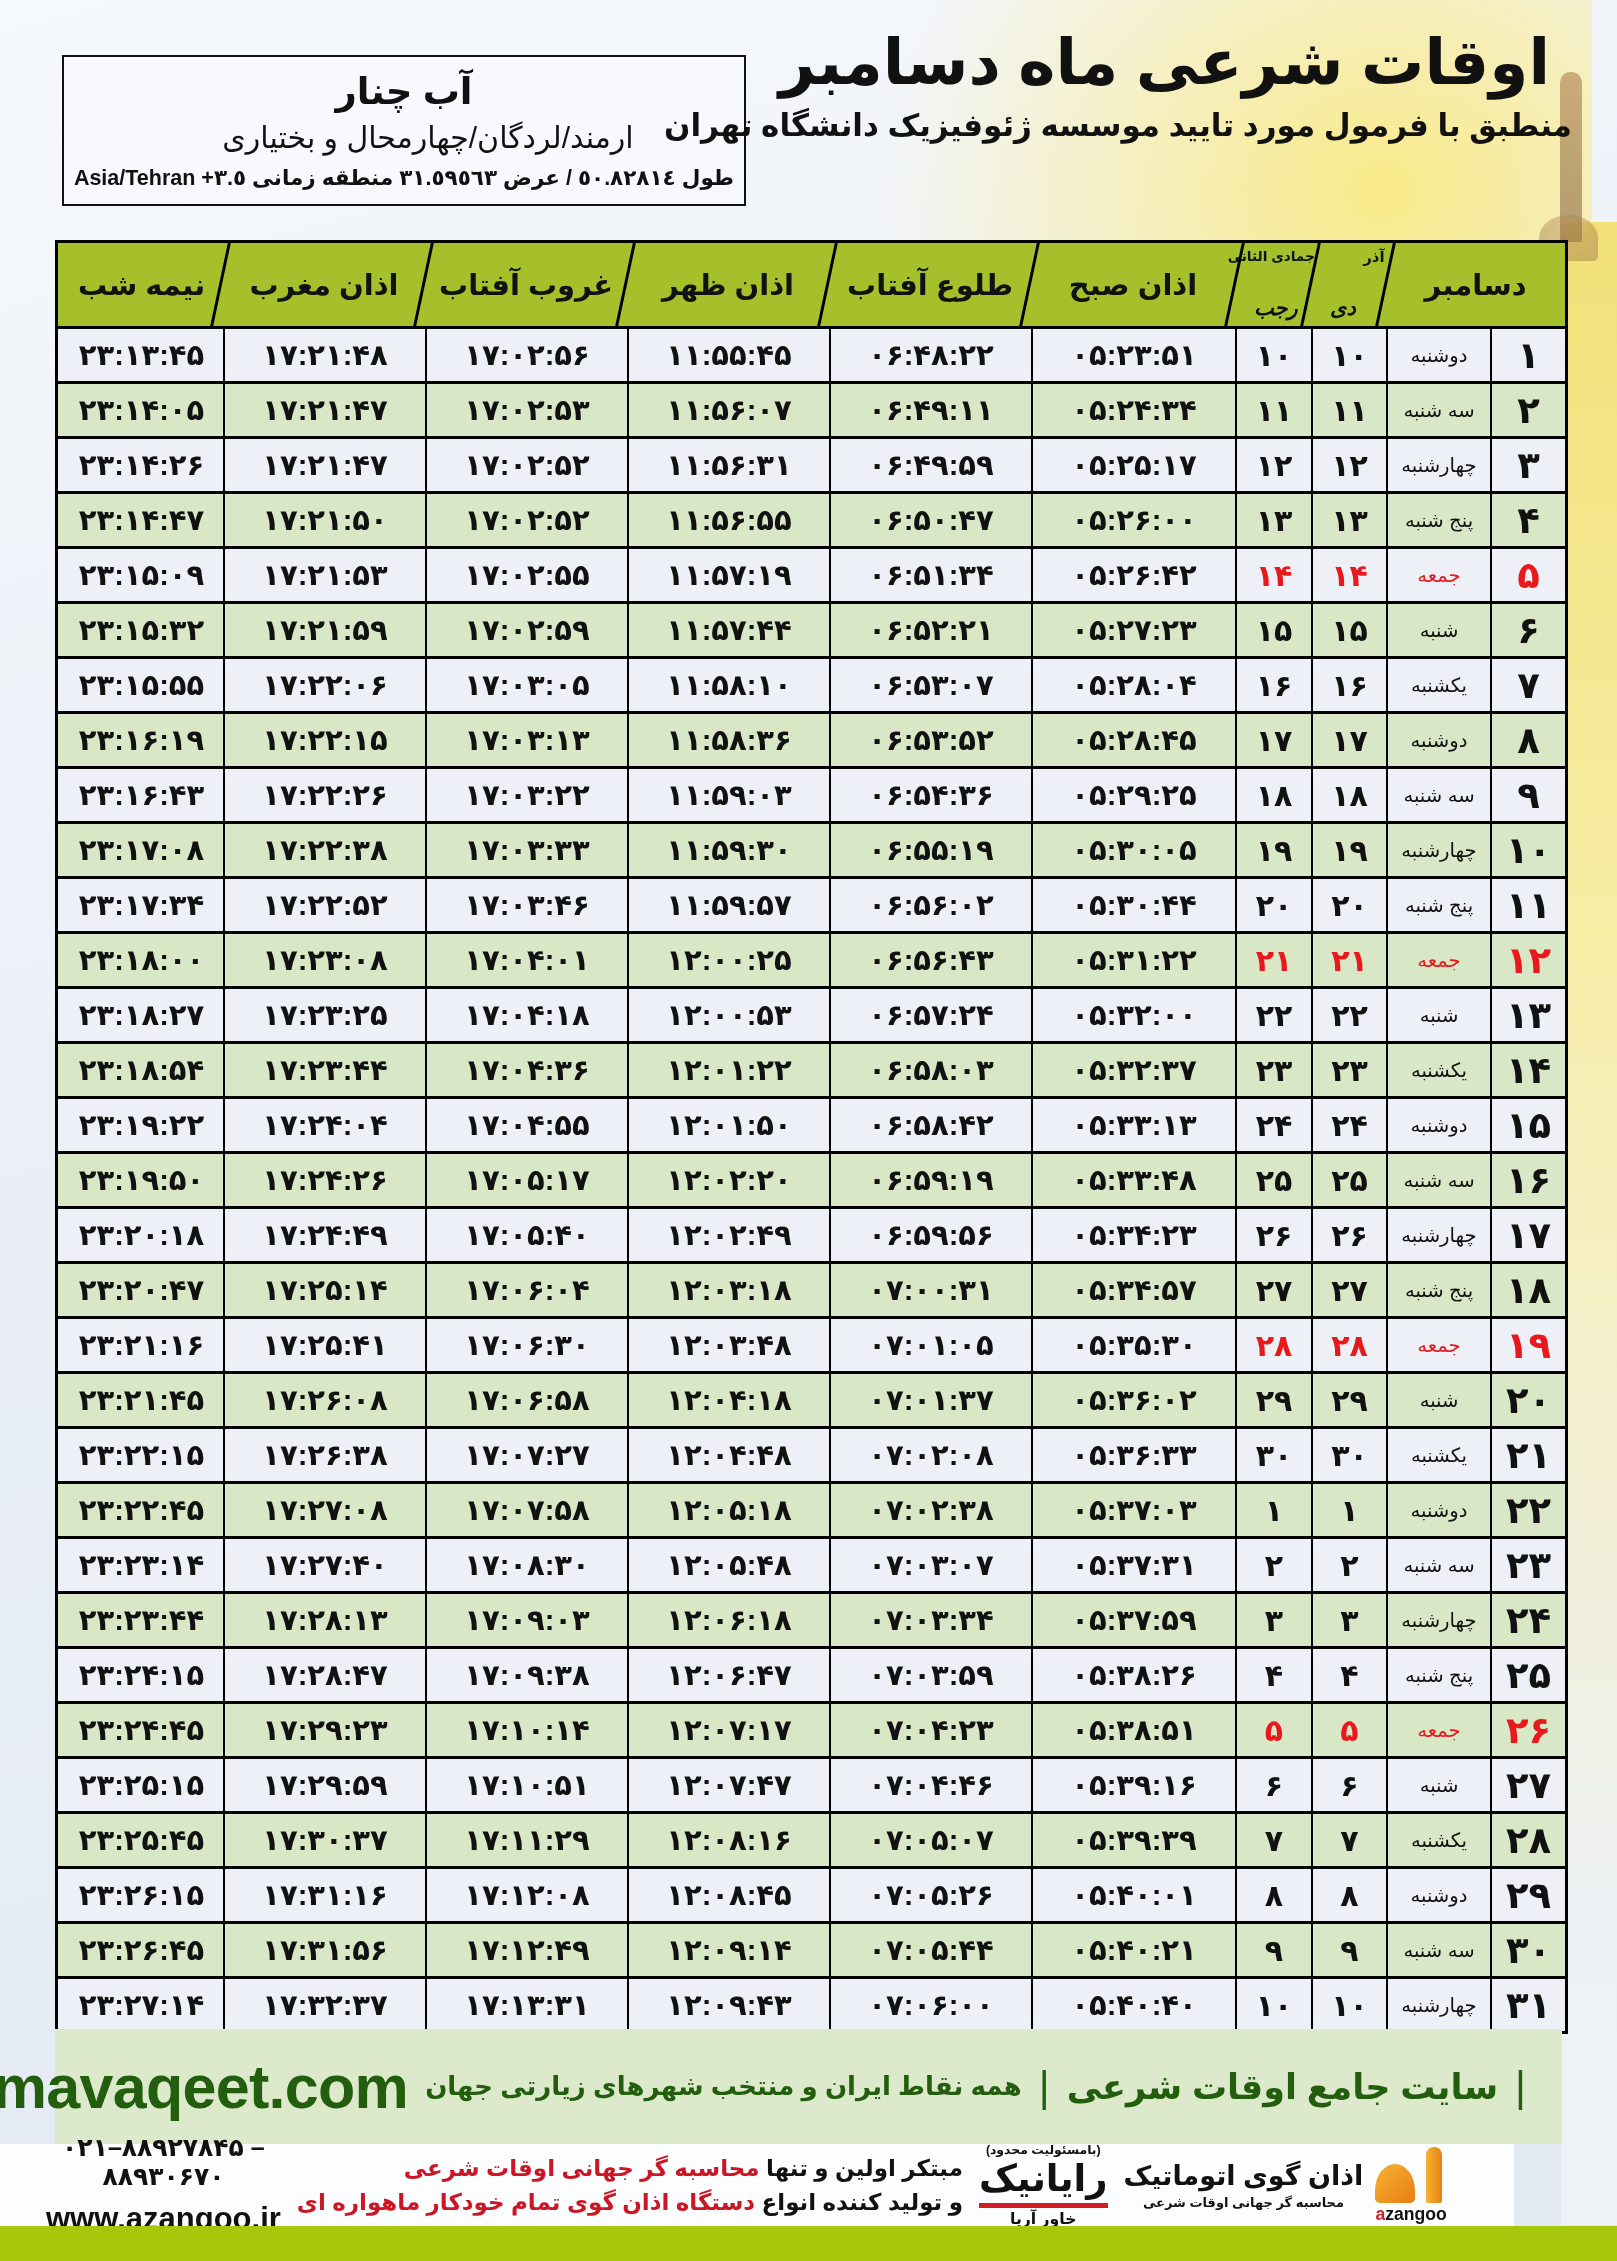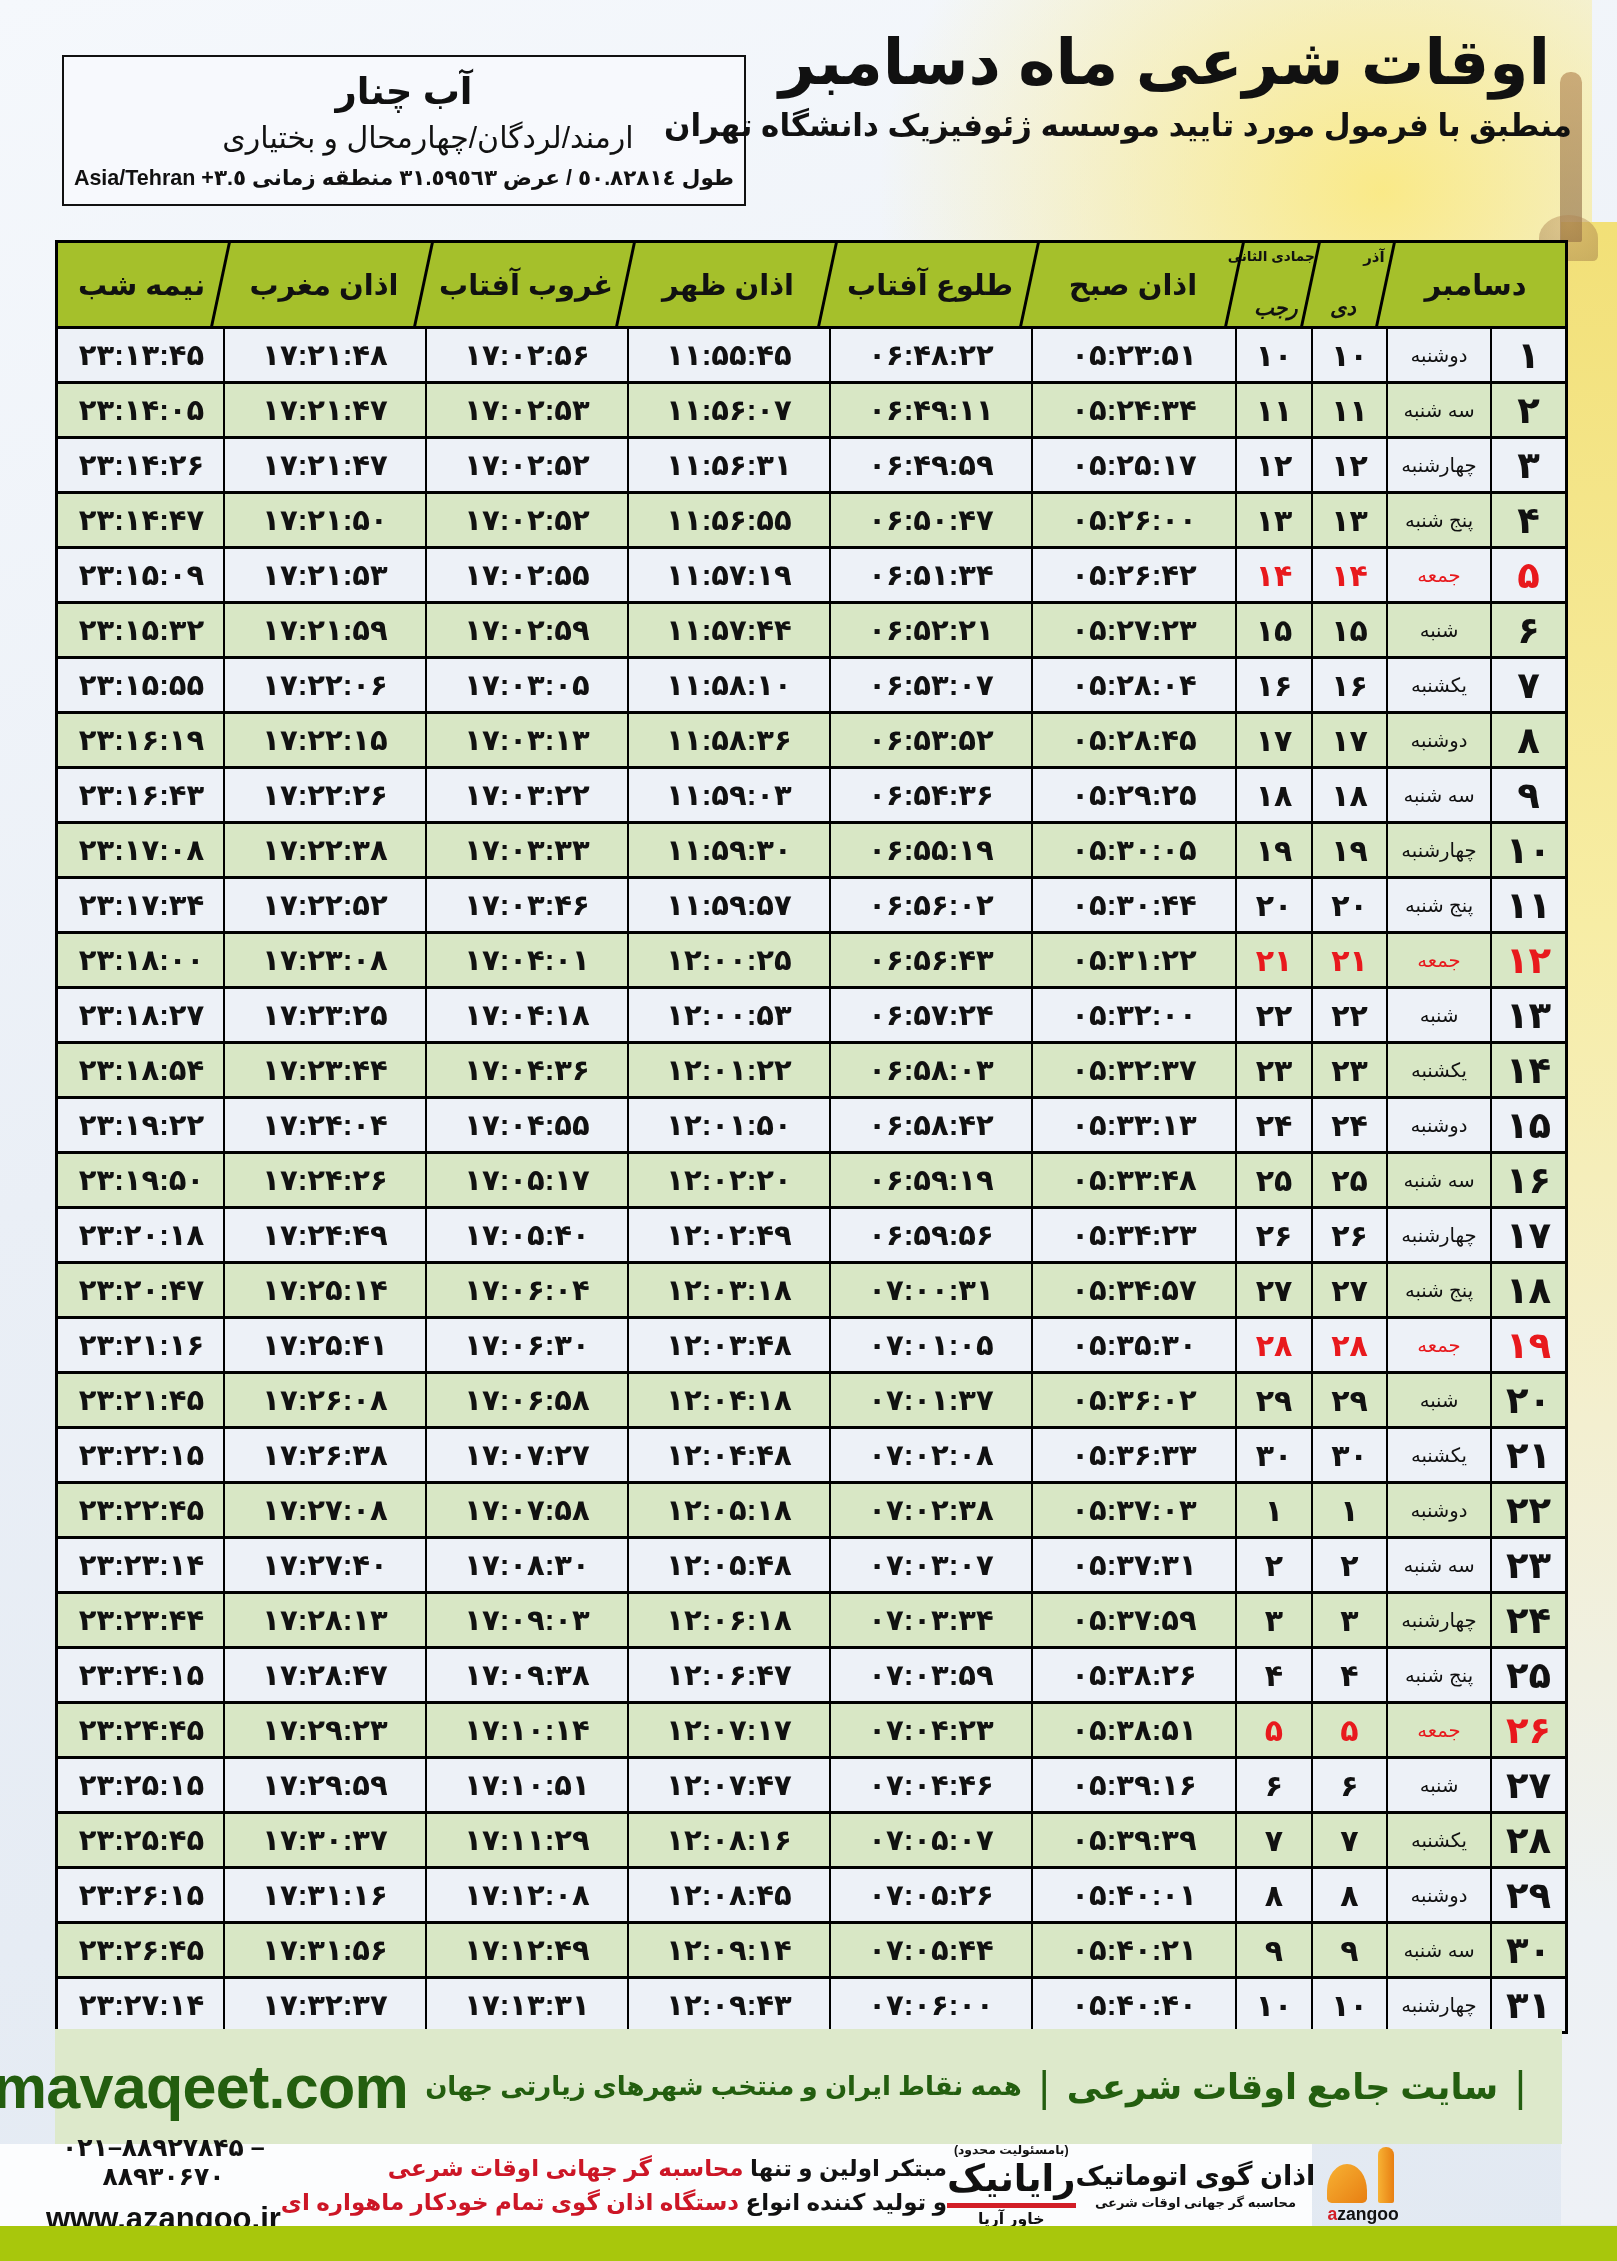--- a/index.html
+++ b/index.html
@@ -57,22 +57,22 @@
   
   .banner{position:absolute;left:55px;top:2029px;width:1507px;height:115px;background:#dde9cb;
     display:flex;direction:rtl;align-items:center;padding:0 36px;box-sizing:border-box;color:#235e0f;gap:17px;}
   .banner-brand{font-size:63px;font-weight:800;}
   .banner-sep{font-size:42px;font-weight:400;}
   .banner-desc{font-size:35px;font-weight:700;white-space:nowrap;}
   .banner-cov{font-size:26px;font-weight:600;white-space:nowrap;}
   .banner-url{font-size:61px;font-weight:800;direction:ltr;margin-right:auto;letter-spacing:-0.7px;}
 
   
-  .footer-band{position:absolute;left:0;top:2144px;width:1312px;height:82px;background:#fcfdfe;
-    display:flex;align-items:center;justify-content:space-between;padding:0 78px 0 46px;box-sizing:border-box;}
+  .footer-band{position:absolute;left:0;top:2144px;width:1514px;height:82px;background:#fcfdfe;
+    display:flex;align-items:center;justify-content:space-between;padding:0 78px 0 46px;box-sizing:border-box;gap:16px;}
   .contact{text-align:center;}
   .contact-phone{font-size:25px;font-weight:800;direction:ltr;}
   .contact-site{font-size:31px;font-weight:700;font-family:Liberation Sans, sans-serif;margin-top:10px;}
   .credits{direction:rtl;text-align:right;font-size:23px;font-weight:700;line-height:1.5;white-space:nowrap;}
   .cr-red{color:#cc1626;}
   .rayanik{direction:rtl;text-align:center;}
   .rayanik-note{font-size:12.4px;font-weight:600;}
   .rayanik-name{font-size:37px;font-weight:900;display:inline-block;border-bottom:5.2px solid #d21e26;padding-bottom:2.6px;}
   .rayanik-sub{font-size:15.7px;font-weight:700;margin-top:1.3px;}
   .azangoo{display:flex;direction:rtl;align-items:center;gap:11.7px;}

